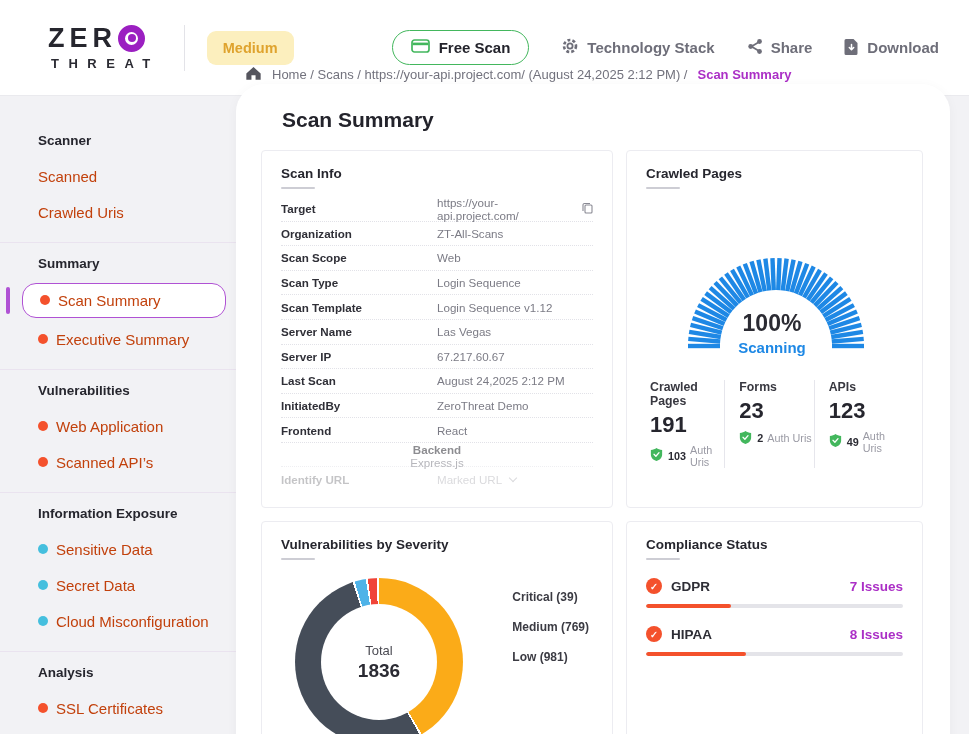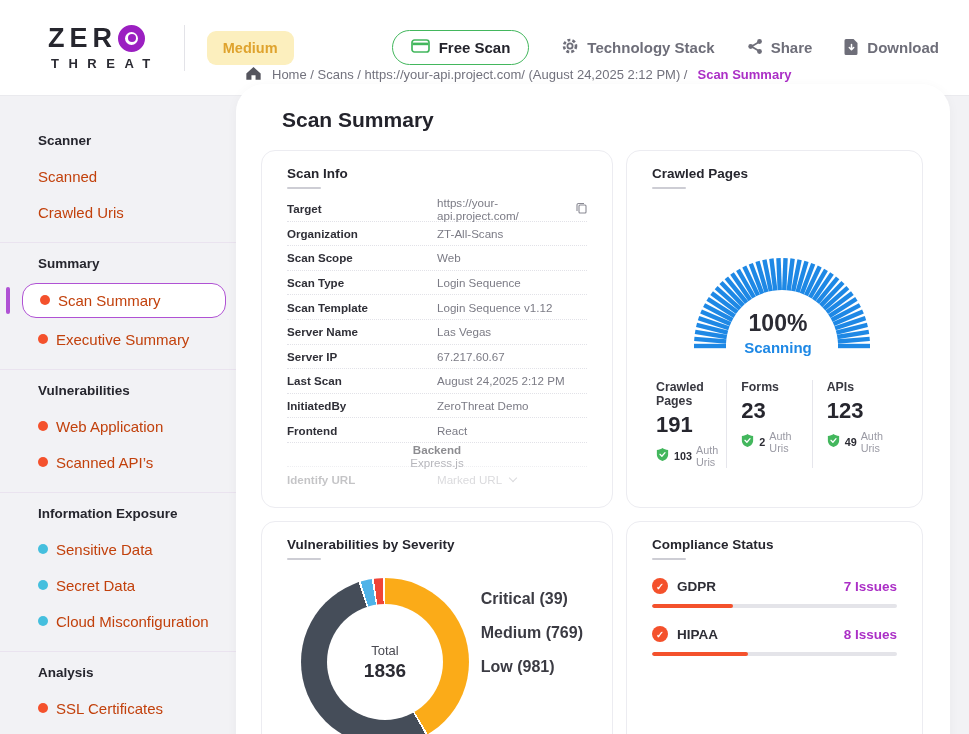--- a/index.html
+++ b/index.html
@@ -59,21 +59,21 @@
   .breadcrumb .current { color: var(--accent-purple); font-weight: 700; cursor: pointer; }
   .crumb-path { cursor: pointer; }
 
   .container {
     background: #fff; border-radius: 28px; margin-right: 19px; flex: 1;
     padding: 20px 25px; box-shadow: 0 2px 12px rgba(40,40,60,0.04);
   }
   .page-title { font-size: 21px; font-weight: 800; color: #23232b; margin: 4px 0 18px 21px; }
 
   .grid { display: grid; grid-template-columns: 352px 297px; gap: 13px; align-items: stretch; }
-  .card { background: #fff; border: 1px solid #ececf1; border-radius: 14px; padding: 15px 25px; }
+  .card { background: #fff; border: 1px solid #ececf1; border-radius: 4px; padding: 15px 19px; }
   .card-title { font-size: 13.5px; font-weight: 700; color: #26262e; }
   .title-underline { width: 34px; height: 2px; background: #cdcdd4; border-radius: 1px; margin-top: 6px; }
 
   
   .si-rows { margin-top: 8px; }
   .si-row { display: flex; align-items: center; height: 24.6px; border-bottom: 1px dotted #e2e2e8; font-size: 11.6px; }
   .si-row:last-child { border-bottom: none; }
   .si-label { flex: 0 0 50%; font-weight: 700; color: #2f2f37; }
   .si-val { display: flex; align-items: center; gap: 5px; color: #7b7b85; }
   .si-row.muted { opacity: 0.55; flex-direction: column; }
@@ -99,21 +99,21 @@
   
   .sev-body { display: flex; align-items: flex-start; margin-top: 18px; }
   .donut { width: 168px; height: 168px; border-radius: 50%; position: relative; margin-left: 14px; flex-shrink: 0; }
   .donut-hole {
     position: absolute; inset: 26px; background: #fff; border-radius: 50%;
     display: flex; flex-direction: column; align-items: center; justify-content: center; gap: 2px;
   }
   .donut-total-label { font-size: 13px; color: #4a4a52; }
   .donut-total { font-size: 19px; font-weight: 800; color: #2b2b33; }
   .sev-legend { margin-left: auto; padding: 12px 4px 0 0; }
-  .sev-legend div { font-size: 16px; font-weight: 600; color: #3b3b43; margin-bottom: 16px; }
+  .sev-legend div { font-size: 12px; font-weight: 600; color: #3b3b43; margin-bottom: 16px; }
 
   
   .comp-rows { margin-top: 18px; }
   .comp-row { margin-bottom: 18px; }
   .comp-head { display: flex; align-items: center; gap: 9px; margin-bottom: 10px; }
   .check-circle {
     width: 16px; height: 16px; border-radius: 50%; background: var(--red-orange);
     color: #fff; font-size: 9.5px; font-weight: 700;
     display: flex; align-items: center; justify-content: center; flex-shrink: 0;
   }

